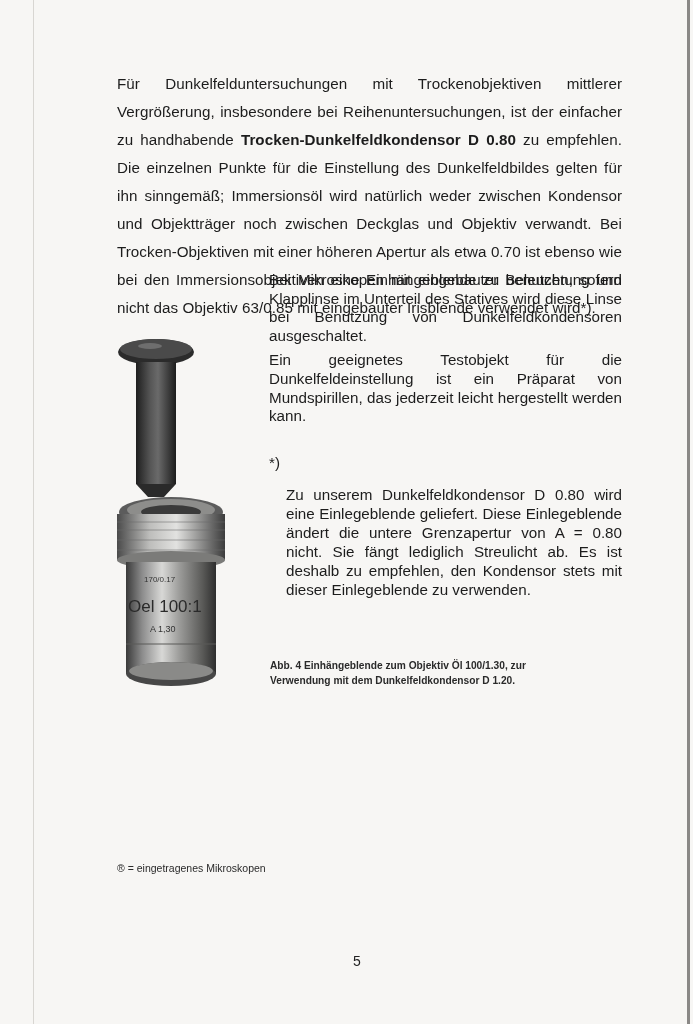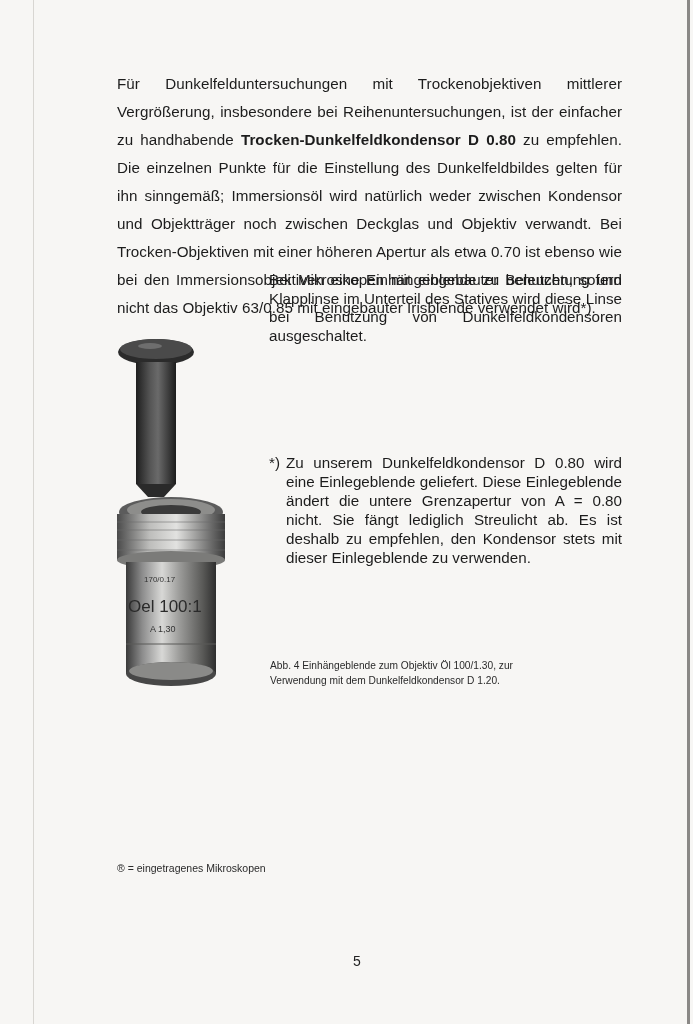--- a/index.html
+++ b/index.html
@@ -20,24 +20,24 @@
     .right-col {
       position: absolute; left: 269px; top: 271px; width: 353px;
       font-size: 15.2px; line-height: 18.6px; text-align: justify;
     }
     .right-col p { margin: 0 0 6px 0; }
     .footnote {
       position: absolute; left: 269px; top: 453px; width: 353px;
       font-size: 15.2px; line-height: 19px; text-align: justify;
     }
     .footnote .mark { position: absolute; left: 0; top: 0; }
-    .footnote .ftext { margin-left: 17px; display: block; }
+    .footnote .ftext { margin-left: 17px; display: block; margin-top: 32px; }
     .caption {
       position: absolute; left: 270px; top: 659px; width: 300px;
-      font-size: 10.2px; line-height: 14.5px; color: #2a2a2a;
+      font-size: 10.2px; line-height: 14.5px; color: #2a2a2a; font-weight: bold;
     }
     .trademark {
       position: absolute; left: 117px; top: 862px;
       font-size: 10.5px; color: #2a2a2a;
     }
     .page-number {
       position: absolute; left: 353px; top: 953px;
       font-size: 14px; color: #222;
     }
     .figure { position: absolute; left: 104px; top: 332px; width: 140px; height: 362px; }
@@ -45,20 +45,21 @@
 </head>
 <body>
 
 <div class="page-edge-left"></div>
 <div class="page-edge-right"></div>
 
 <div class="para-main"><span>Für Dunkelfelduntersuchungen mit Trockenobjektiven mittlerer Vergrößerung, insbesondere bei Reihenuntersuchungen, ist der einfacher zu handhabende </span><b>Trocken-Dunkelfeldkondensor D 0.80</b><span> zu empfehlen. Die einzelnen Punkte für die Einstellung des Dunkelfeldbildes gelten für ihn sinngemäß; Immersionsöl wird natürlich weder zwischen Kondensor und Objektträger noch zwischen Deckglas und Objektiv verwandt. Bei Trocken-Objektiven mit einer höheren Apertur als etwa 0.70 ist ebenso wie bei den Immersionsobjektiven eine Einhängeblende zu benutzen, sofern nicht das Objektiv 63/0.85 mit eingebauter Irisblende verwendet wird*).</span></div>
 
 <div class="right-col">
   <p>Bei Mikroskopen mit eingebauter Beleuchtung und Klapplinse im Unterteil des Statives wird diese Linse bei Benutzung von Dunkelfeldkondensoren ausgeschaltet.</p>
+  <p>Ein geeignetes Testobjekt für die Dunkelfeldeinstellung ist ein Präparat von Mundspirillen, das jederzeit leicht hergestellt werden kann.</p>
 </div>
 
 <div class="footnote">
   <span class="mark">*)</span>
   <span class="ftext">Zu unserem Dunkelfeldkondensor D 0.80 wird eine Einlegeblende geliefert. Diese Einlegeblende ändert die untere Grenzapertur von A = 0.80 nicht. Sie fängt lediglich Streulicht ab. Es ist deshalb zu empfehlen, den Kondensor stets mit dieser Einlegeblende zu verwenden.</span>
 </div>
 
 <div class="figure">
   <svg width="140" height="362" viewBox="0 0 140 362">
     <defs>

